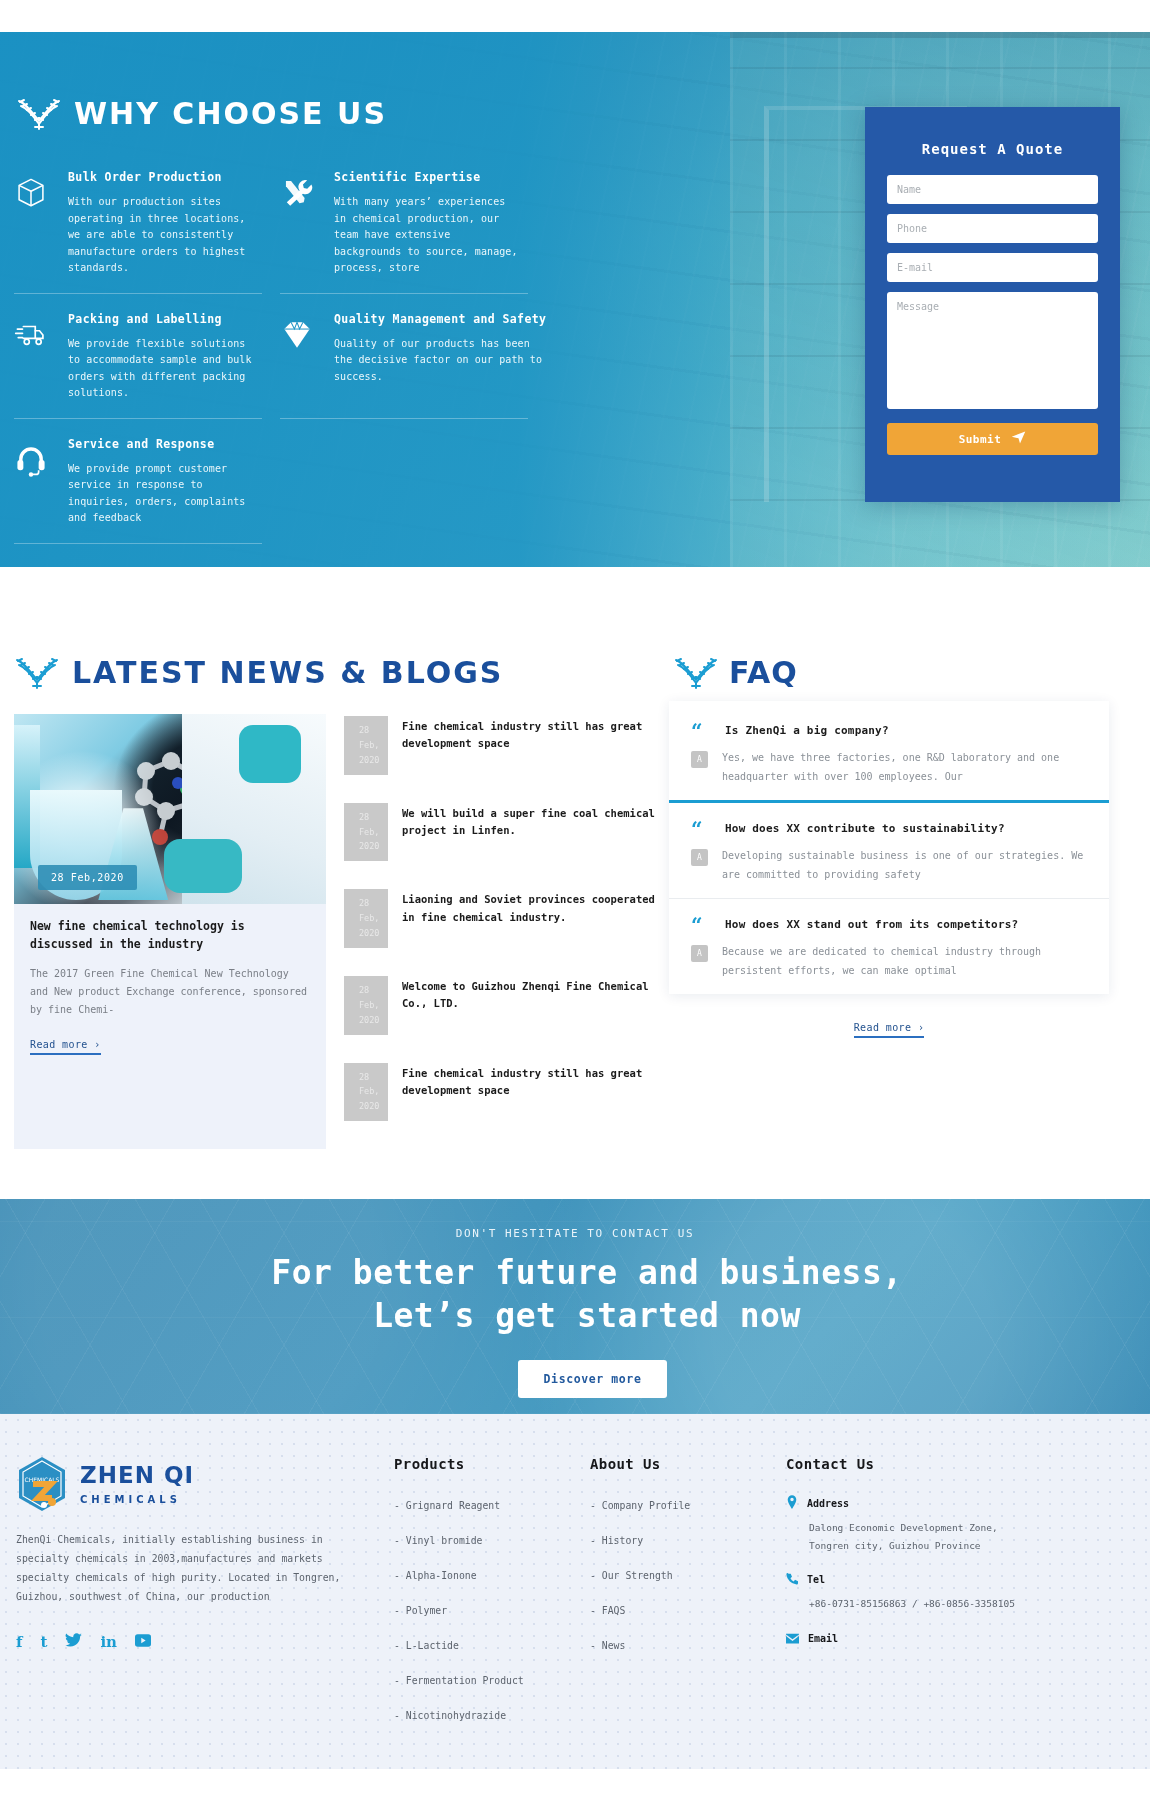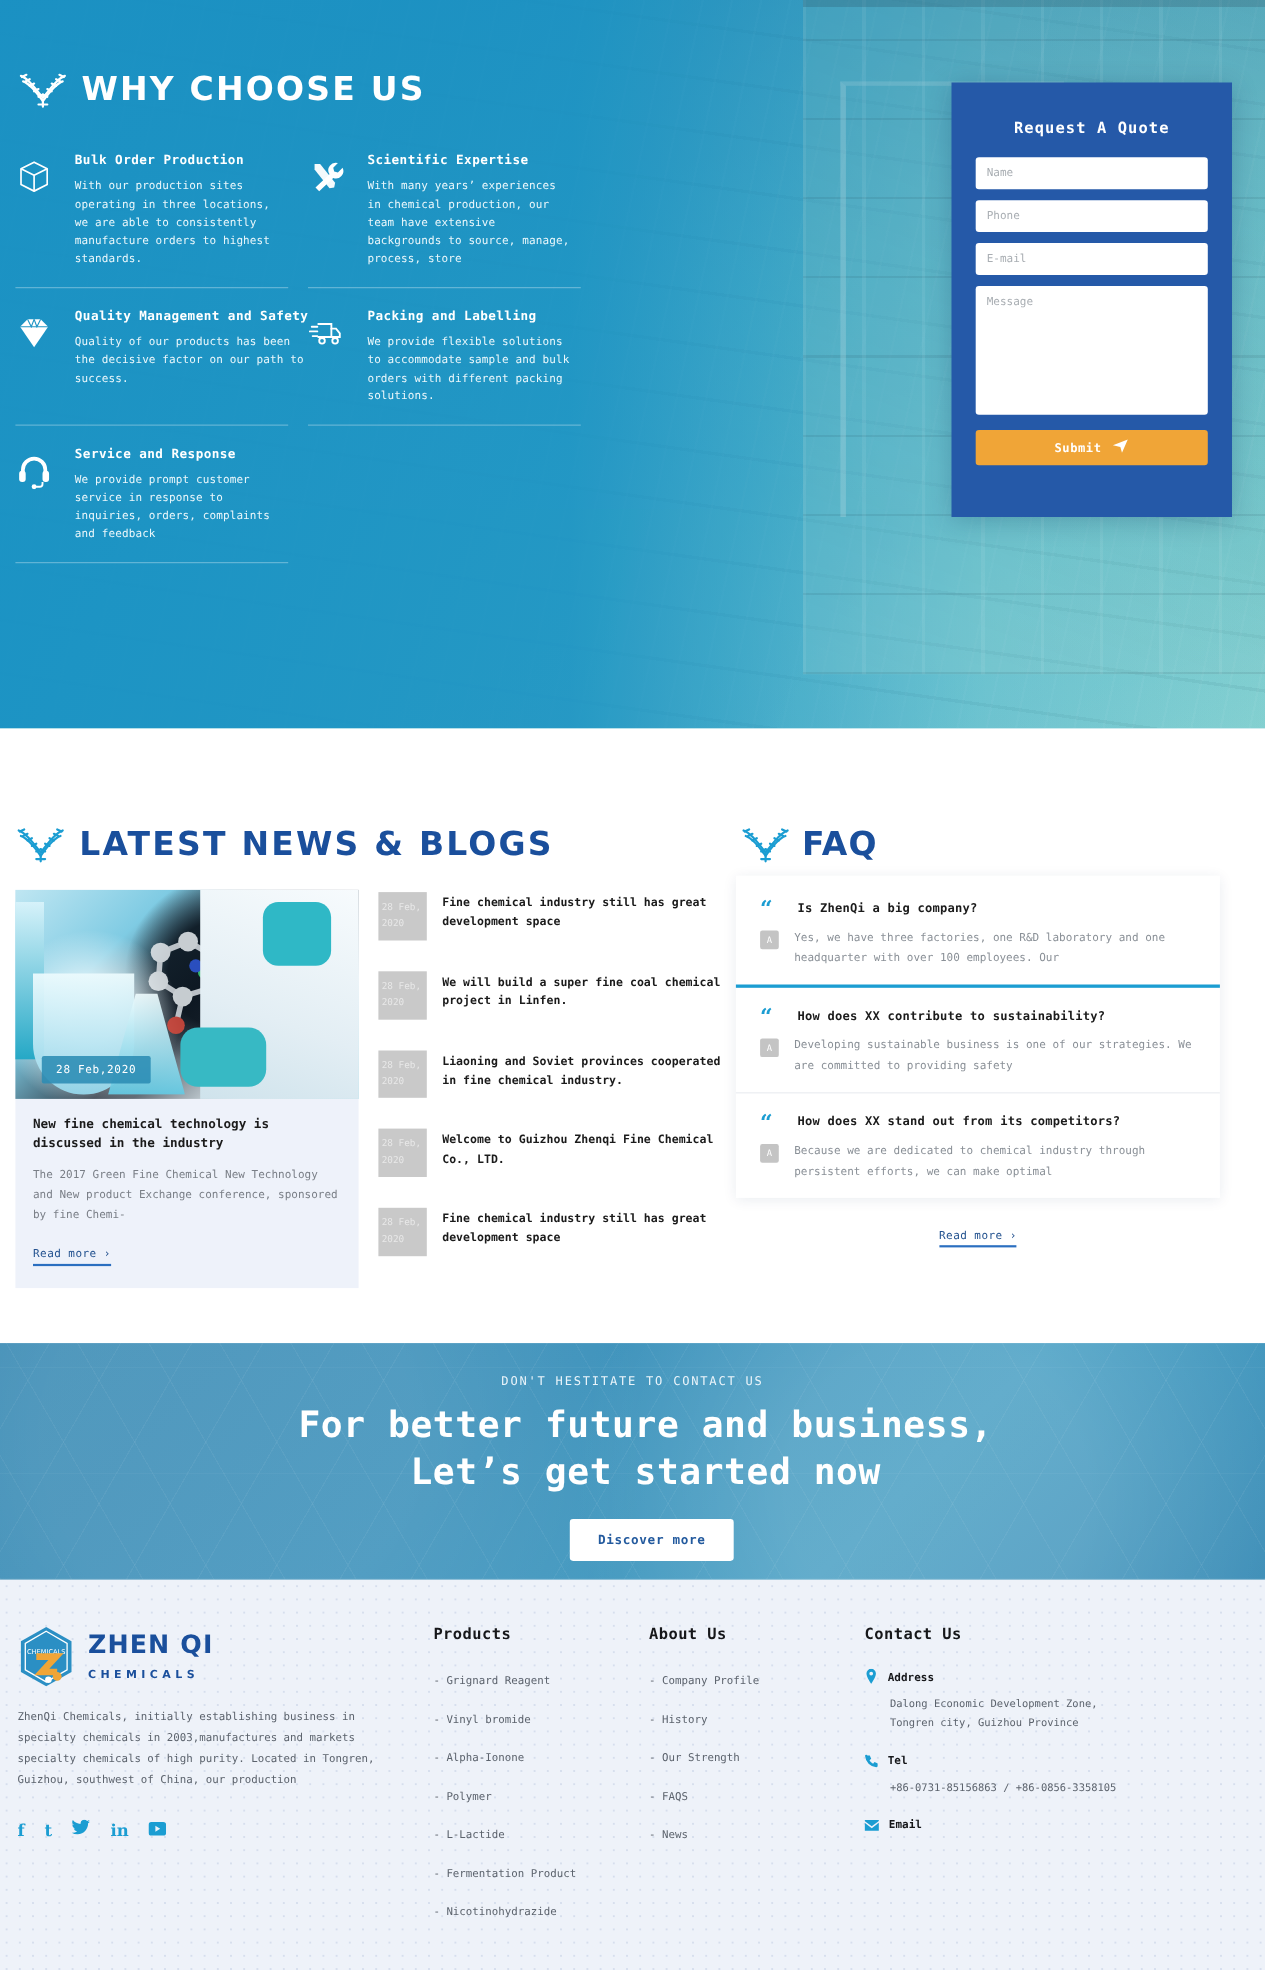--- a/index.html
+++ b/index.html
@@ -8,25 +8,26 @@
     font-family: "DejaVu Sans Mono", "Liberation Mono", monospace;
     background:#ffffff;
     color:#333;
     -webkit-font-smoothing:antialiased;
   }
   .page { width:1150px; position:relative; overflow:hidden; }
 
   
   .hero {
     position:relative;
-    height:662px;
+    height:535px;
     background:
       linear-gradient(90deg, rgba(30,150,200,0.96) 0%, rgba(30,150,200,0.92) 48%, rgba(30,150,200,0.60) 72%, rgba(30,150,200,0.45) 100%),
       linear-gradient(180deg,#2b8fb5 0%, #35a2bd 35%, #53b7c6 70%, #7fd0cf 100%);
     overflow:hidden;
+    margin-top:32px;
   }
   .hero-photo {
     position:absolute; inset:0;
     background:
       repeating-linear-gradient(102deg, rgba(255,255,255,0.045) 0 2px, rgba(0,0,0,0.0) 2px 26px),
       repeating-linear-gradient(8deg, rgba(0,40,60,0.06) 0 3px, rgba(255,255,255,0.0) 3px 48px),
       radial-gradient(ellipse at 86% 22%, rgba(255,255,255,0.22), rgba(255,255,255,0) 46%),
       radial-gradient(ellipse at 70% 85%, rgba(180,235,235,0.35), rgba(255,255,255,0) 55%),
       linear-gradient(170deg,#3a8fae 0%, #55b6bf 45%, #86d2cd 100%);
     opacity:0.95;
@@ -163,21 +164,21 @@
   .card-txt p{ font-size:10px; color:#7a7f87; line-height:1.8; margin-bottom:14px; }
   .readmore{
     display:inline-block; font-size:10px; color:#23528f; letter-spacing:.4px;
     border-bottom:2px solid #2b6fc0; padding-bottom:3px; text-decoration:none;
   }
 
   .news-list{ width:322px; padding-top:2px; }
   .nl-item{ display:flex; gap:14px; align-items:flex-start; margin-bottom:28px; }
   .nl-date{
     flex:0 0 44px; width:44px; background:#c9c9c9; color:#e8e8e8;
-    font-size:8.5px; line-height:1.75; padding:7px 3px; text-align:left;
+    font-size:8.5px; line-height:1.75; padding:7px 15px; text-align:left;
   }
   .nl-t{ font-size:10.5px; font-weight:bold; color:#1b1b1b; line-height:1.65; padding-top:2px; }
 
   .faq{ width:440px; padding-left:0; }
   .faq-head{ display:flex; align-items:center; gap:10px; margin-bottom:11px; padding-left:4px;}
   .faq-head h2{ font-family:"DejaVu Sans",sans-serif; color:#1a4f9c; font-size:30px; font-weight:bold; letter-spacing:1px; }
   .faq-box{ background:#fff; box-shadow:0 2px 12px rgba(0,40,90,.09); padding:4px 0 0; }
   .faq-item{ padding:16px 22px 14px; border-bottom:1px solid #e9ecef; }
   .faq-item.active{ border-bottom:3px solid #1b9dd2; }
   .faq-item:last-child{ border-bottom:none; }
@@ -290,45 +291,45 @@
             </svg>
           </div>
           <div>
             <div class="feat-h">Scientific Expertise</div>
             <div class="feat-p">With many years’ experiences in chemical production, our team have extensive backgrounds to source, manage, process, store</div>
           </div>
         </div>
 
         <div class="feat">
           <div class="feat-ic">
-            <svg viewBox="0 0 40 40" width="34" height="34" fill="#fff">
-              <path d="M5 13 L13 5 L27 5 L35 13 L20 35 Z"></path>
-              <path d="M5 13 L35 13" stroke="#2196c6" stroke-width="1.2"></path>
-              <path d="M13 5 L17 13 L20 5 L23 13 L27 5" stroke="#2196c6" stroke-width="1.2" fill="none"></path>
-            </svg>
-          </div>
-          <div>
-            <div class="feat-h">Quality Management and Safety</div>
-            <div class="feat-p">Quality of our products has been the decisive factor on our path to success.</div>
-          </div>
-        </div>
-
-        <div class="feat">
-          <div class="feat-ic">
             <svg viewBox="0 0 40 40" width="34" height="34" fill="none" stroke="#fff" stroke-width="2" stroke-linecap="round">
               <path d="M11 10 h14 v14 h-14"></path>
               <path d="M25 15 h5 l4 5 v4 h-9"></path>
               <circle cx="15" cy="28" r="3"></circle>
                 <circle cx="29" cy="28" r="3"></circle>
               <path d="M4 13 h6 M2 18 h8 M5 23 h5"></path>
             </svg>
           </div>
           <div>
             <div class="feat-h">Packing and Labelling</div>
             <div class="feat-p">We provide flexible solutions to accommodate sample and bulk orders with different packing solutions.</div>
+          </div>
+        </div>
+
+        <div class="feat">
+          <div class="feat-ic">
+            <svg viewBox="0 0 40 40" width="34" height="34" fill="#fff">
+              <path d="M5 13 L13 5 L27 5 L35 13 L20 35 Z"></path>
+              <path d="M5 13 L35 13" stroke="#2196c6" stroke-width="1.2"></path>
+              <path d="M13 5 L17 13 L20 5 L23 13 L27 5" stroke="#2196c6" stroke-width="1.2" fill="none"></path>
+            </svg>
+          </div>
+          <div>
+            <div class="feat-h">Quality Management and Safety</div>
+            <div class="feat-p">Quality of our products has been the decisive factor on our path to success.</div>
           </div>
         </div>
 
         <div class="feat">
           <div class="feat-ic">
             <svg viewBox="0 0 40 40" width="34" height="34" fill="#fff">
               <path d="M20 5 a14 14 0 0 0 -14 14 v5 h4 v-5 a10 10 0 0 1 20 0 v5 h4 v-5 a14 14 0 0 0 -14 -14 Z"></path>
               <rect x="4" y="20" width="7" height="12" rx="3.2"></rect>
               <rect x="29" y="20" width="7" height="12" rx="3.2"></rect>
               <path d="M29 32 v2 a3 3 0 0 1 -3 3 h-4" stroke="#fff" stroke-width="2" fill="none"></path>

